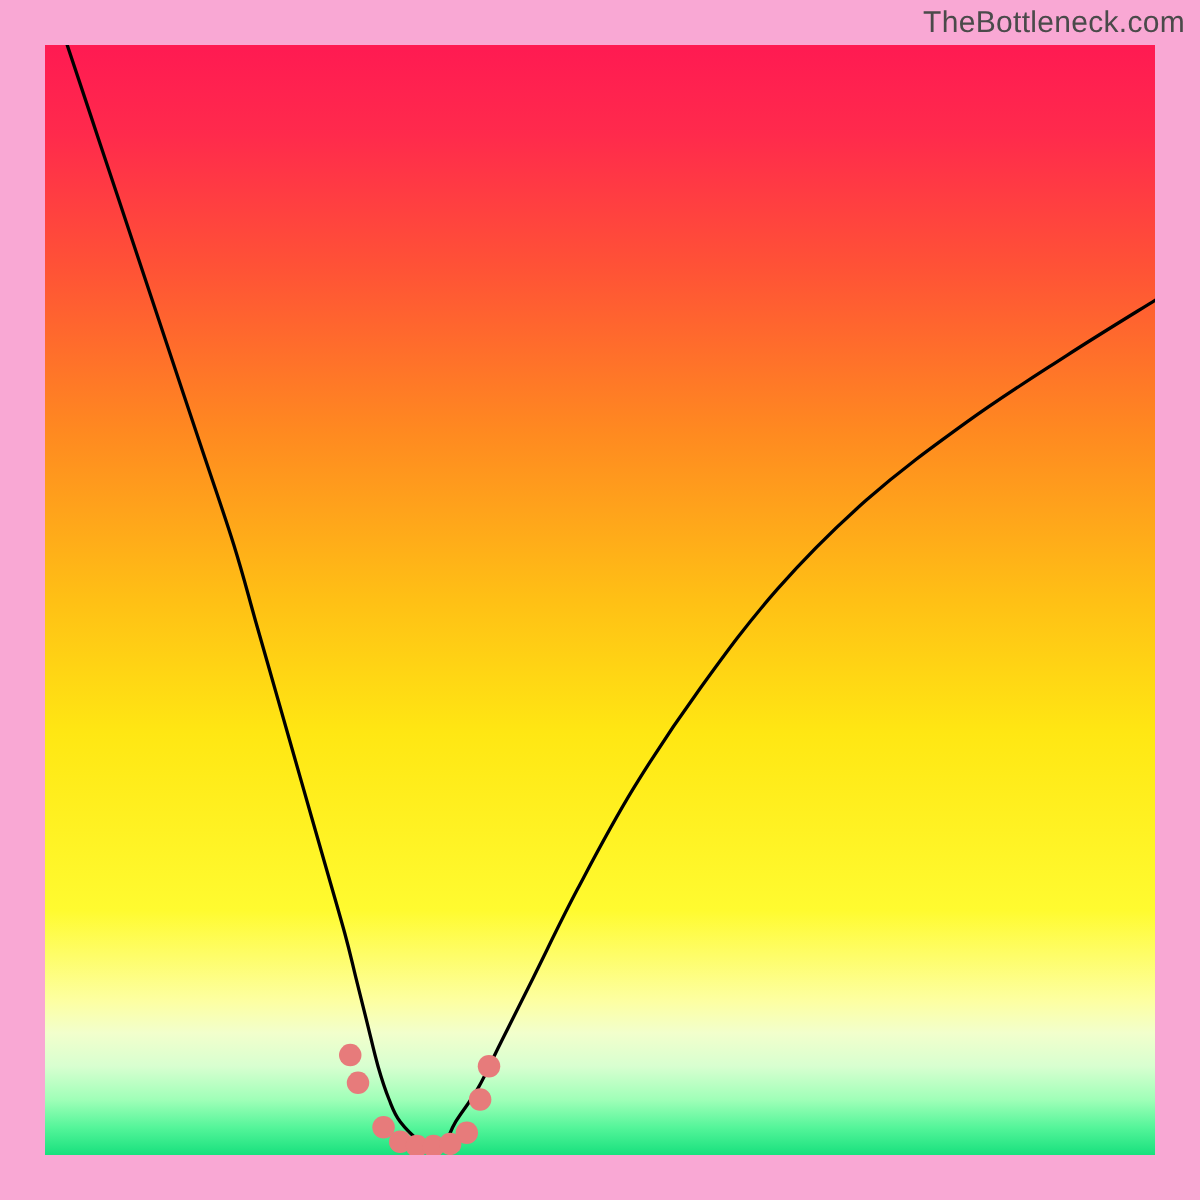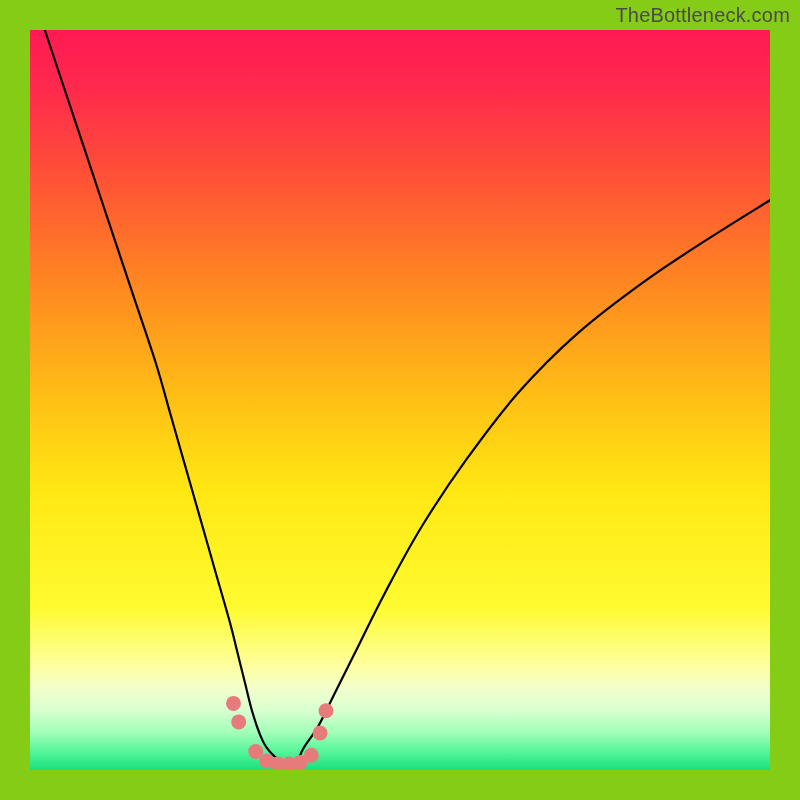--- a/index.html
+++ b/index.html
@@ -7,21 +7,21 @@
     padding: 0;
     width: 800px;
     height: 800px;
     overflow: hidden;
     font-family: Arial, Helvetica, sans-serif;
   }
   .frame {
     position: relative;
     width: 800px;
     height: 800px;
-    background: #84cc16;
+    background: #f9a8d4;
   }
   .watermark {
     position: absolute;
     top: 4px;
     right: 10px;
     color: #4a4a4a;
     font-size: 20px;
     font-weight: 500;
     z-index: 10;
     letter-spacing: 0.2px;

